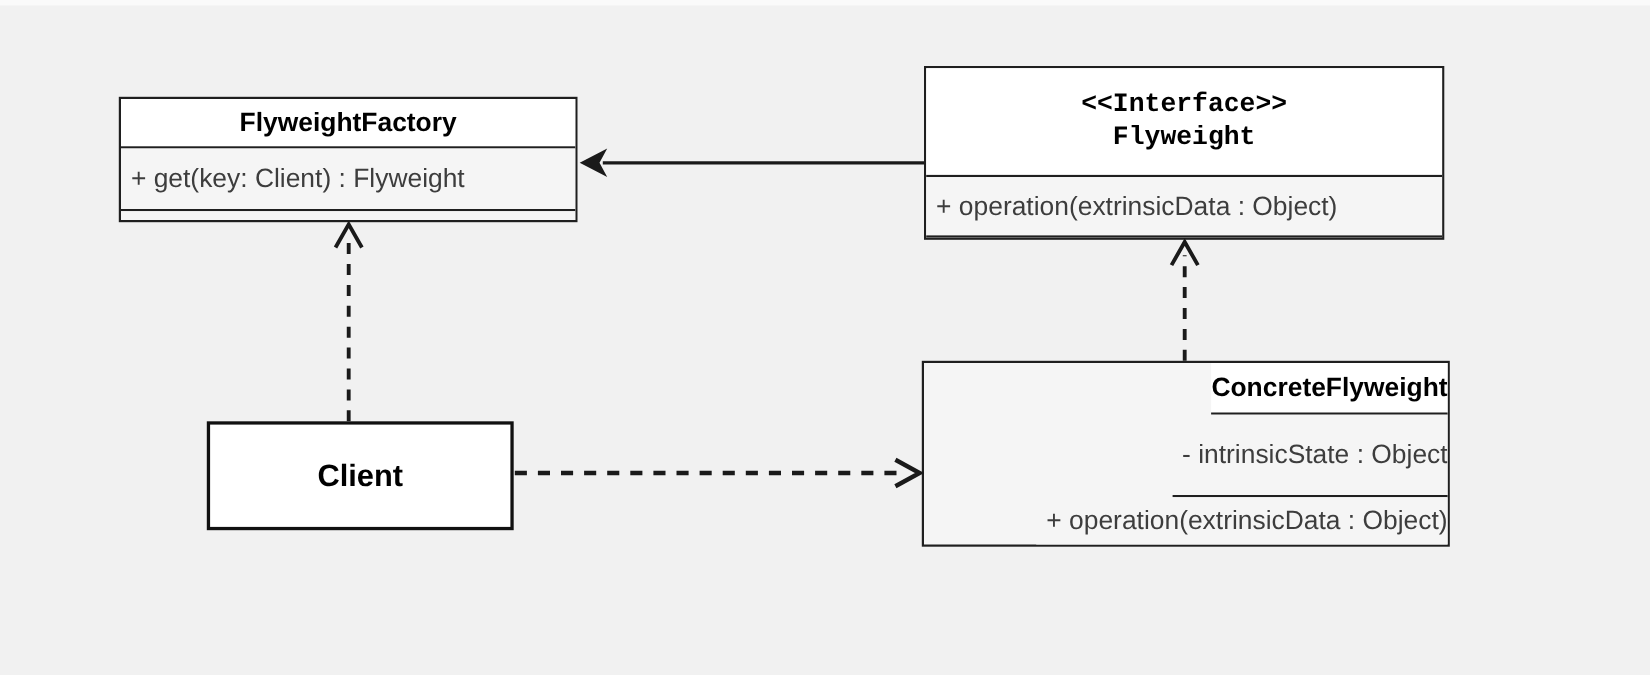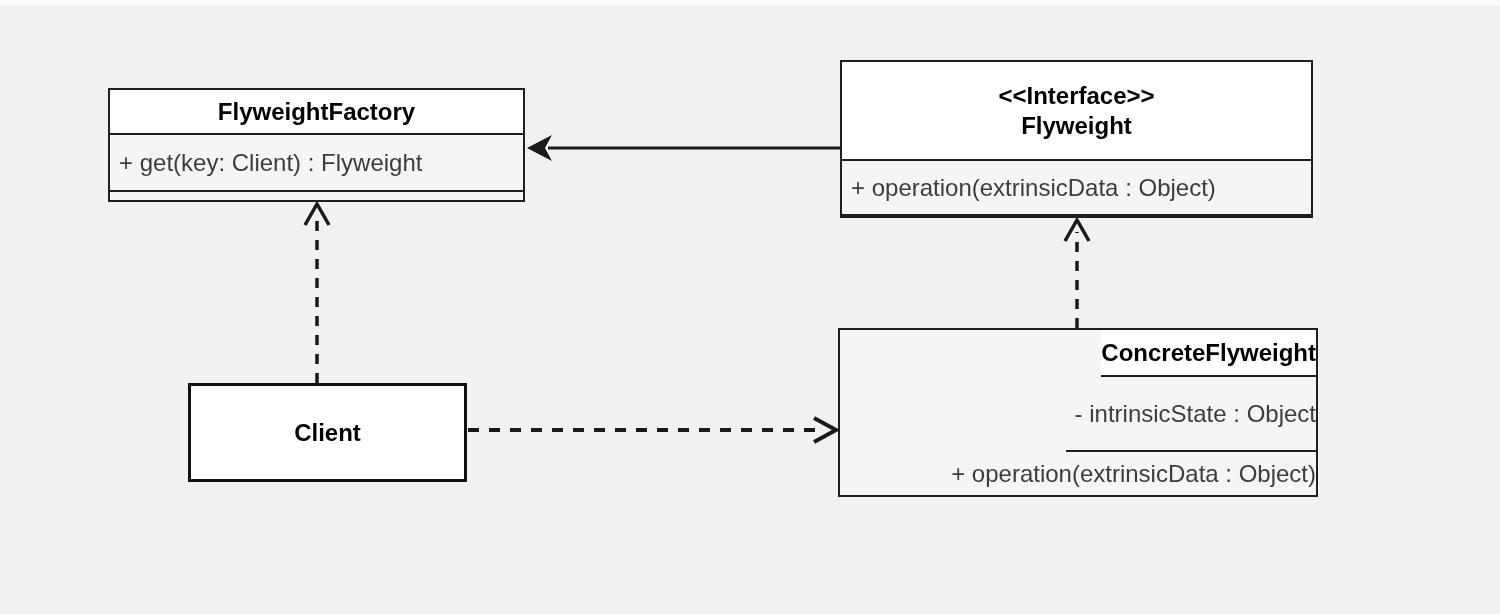--- a/index.html
+++ b/index.html
@@ -63,40 +63,40 @@
     background: #f5f5f5;
   }
 
   
   #box-factory { left: 108px; top: 88px; width: 417px; height: 114px; }
   #box-factory .uml-title { height: 45px; }
   #box-factory .uml-row   { height: 57px; }
 
   
   #box-flyweight { left: 840px; top: 60px; width: 473px; height: 158px; }
-  #box-flyweight .uml-title { height: 100px; }
+  #box-flyweight .uml-title { height: 100px; font-family: Liberation Mono, monospace; }
   #box-flyweight .uml-row   { height: 55px; }
 
   
   #box-concrete { left: 838px; top: 328px; width: 480px; height: 169px; align-items: flex-end; }
   #box-concrete .uml-title { height: 47px; }
   #box-concrete .uml-row   { height: 75px; }
   #box-concrete .uml-row:last-child { flex: 1; }
 
   
   #box-client {
     left: 188px; top: 383px; width: 279px; height: 99px;
     border: 3px solid #111111;
     background: #ffffff;
     align-items: center;
     justify-content: center;
   }
   #box-client .client-label {
     font-weight: bold;
-    font-size: 24px;
+    font-size: 28px;
     color: #000000;
   }
 
   .arrows-layer {
     position: absolute;
     left: 0; top: 0;
     width: 1500px; height: 614px;
     pointer-events: none;
   }
 </style>

